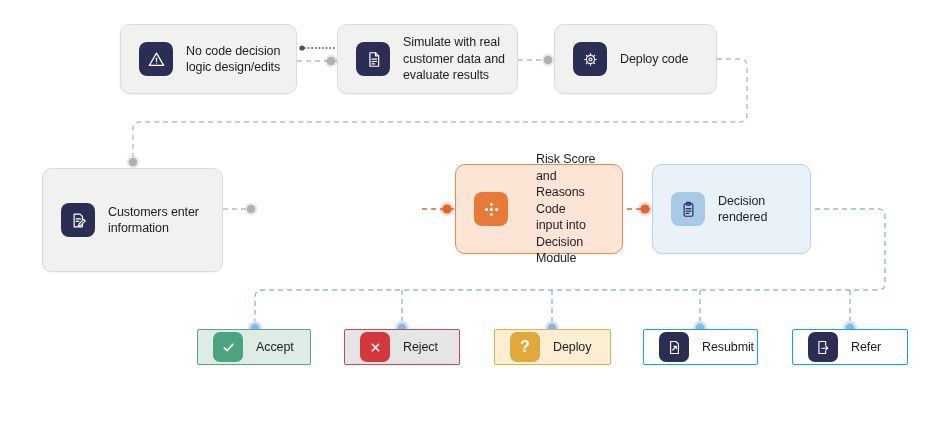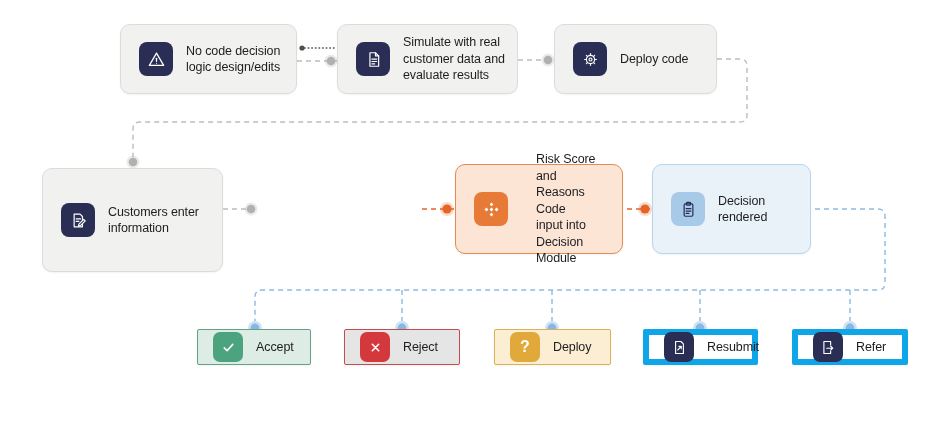--- a/index.html
+++ b/index.html
@@ -31,21 +31,21 @@
     box-shadow:0 1px 2px rgba(0,0,0,0.05);
   }
   .outcome .label{font-size:12.5px;letter-spacing:-0.1px;}
   .outcome .iconbox{flex:0 0 30px;width:30px;height:30px;border-radius:7px;}
   .green-node{background:#ddece4;border:1.5px solid #64a287;}
   .green-bg{background:#4ca47e;}
   .red-node{background:#e5e5e5;border:1.5px solid #c74a4e;align-items:center;}
   .red-bg{background:#d5383c;}
   .yellow-node{background:#fbeed3;border:1.5px solid #dcb056;}
   .yellow-bg{background:#e1a83a;}
-  .white-node{background:#ffffff;border:6px solid #0ea5e9;}
+  .white-node{background:#ffffff;border:1px solid #0ea5e9;}
   .qmark{color:#ffffff;font-size:16px;font-weight:bold;line-height:1;}
 </style>
 </head>
 <body>
 
 <div id="canvas">
 
   <svg id="wires" width="946" height="424" viewBox="0 0 946 424">
 
     <path d="M301 48 H337" fill="none" stroke="#4f4f4f" stroke-width="1.5" stroke-dasharray="0.6 3" stroke-linecap="round"></path>

